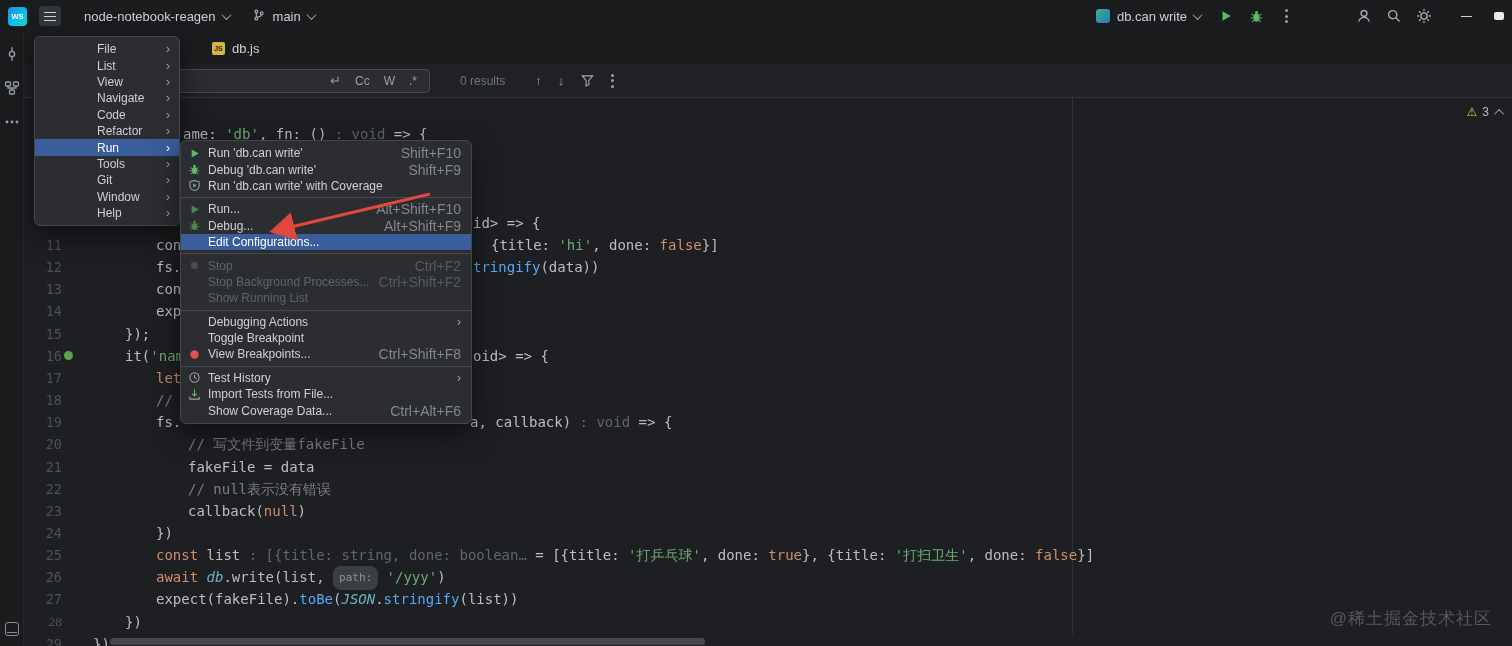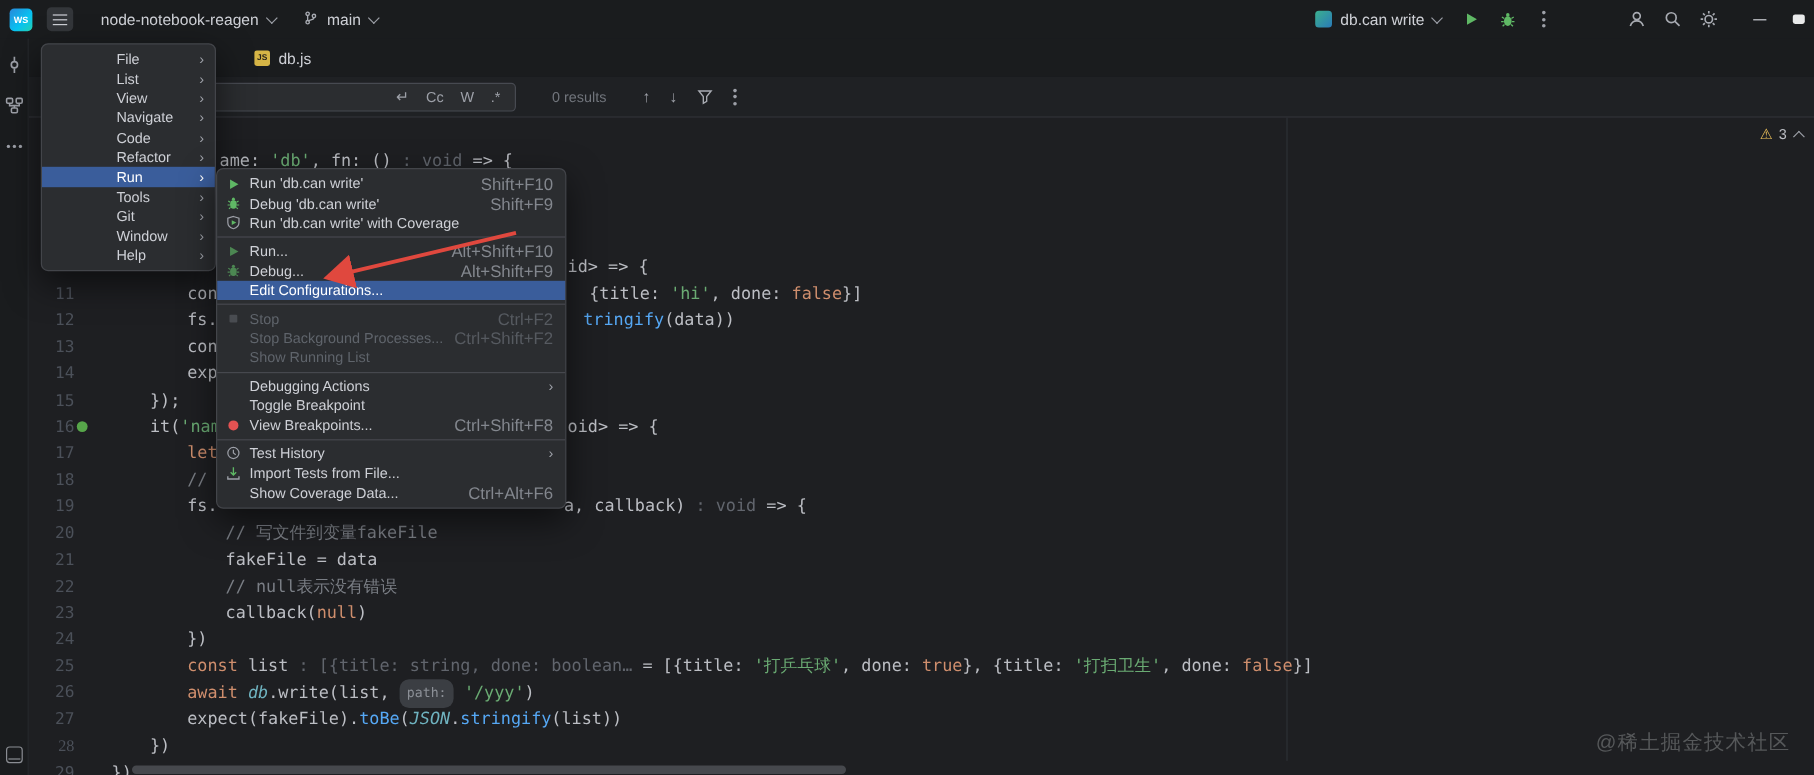--- a/index.html
+++ b/index.html
@@ -254,21 +254,21 @@
       <div class="gut" style="top: 544.1px;">25</div>
       <div class="gut" style="top: 566.25px;">26</div>
       <div class="gut" style="top: 588.4px;">27</div>
       <div class="gut" style="top: 610.55px; font-family: Liberation Serif, serif;">28</div>
       <div class="gut" style="top: 632.7px;">29</div>
       <div class="frag" style="left: 183px; top: 123.25px;"><span class="sg-d">ame: </span><span class="sg-s">'db'</span><span class="sg-d">, </span><span class="sg-d">fn: () </span><span class="sg-h">: void </span><span class="sg-d">=&gt; {</span></div>
       <div class="frag" style="left: 473px; top: 211.85px;"><span class="sg-d">id&gt; =&gt; {</span></div>
       <div class="frag" style="left: 156px; top: 234px;"><span class="sg-d">con</span></div>
       <div class="frag" style="left: 491px; top: 234px;"><span class="sg-d">{title: </span><span class="sg-s">'hi'</span><span class="sg-d">, done: </span><span class="sg-k">false</span><span class="sg-d">}]</span></div>
       <div class="frag" style="left: 156px; top: 256.15px;"><span class="sg-d">fs.</span></div>
-      <div class="frag" style="left: 486px; top: 256.15px;"><span class="sg-f">tringify</span><span class="sg-d">(data))</span></div>
+      <div class="frag" style="left: 473px; top: 256.15px;"><span class="sg-f">tringify</span><span class="sg-d">(data))</span></div>
       <div class="frag" style="left: 156px; top: 278.3px;"><span class="sg-d">con</span></div>
       <div class="frag" style="left: 156px; top: 300.45px;"><span class="sg-d">exp</span></div>
       <div class="frag" style="left: 125px; top: 322.6px;"><span class="sg-d">});</span></div>
       <div class="frag" style="left: 125px; top: 344.75px;"><span class="sg-d">it(</span><span class="sg-s">'nam</span></div>
       <div class="frag" style="left: 473px; top: 344.75px;"><span class="sg-d">oid&gt; =&gt; {</span></div>
       <div class="frag" style="left: 156px; top: 366.9px;"><span class="sg-k">let</span></div>
       <div class="frag" style="left: 156px; top: 389.05px;"><span class="sg-c">//</span></div>
       <div class="frag" style="left: 156px; top: 411.2px;"><span class="sg-d">fs.</span></div>
       <div class="frag" style="left: 470px; top: 411.2px;"><span class="sg-d">a, callback) </span><span class="sg-h">: void </span><span class="sg-d">=&gt; {</span></div>
       <div class="frag" style="left: 188px; top: 433.35px;"><span class="sg-c">// 写文件到变量fakeFile</span></div>

